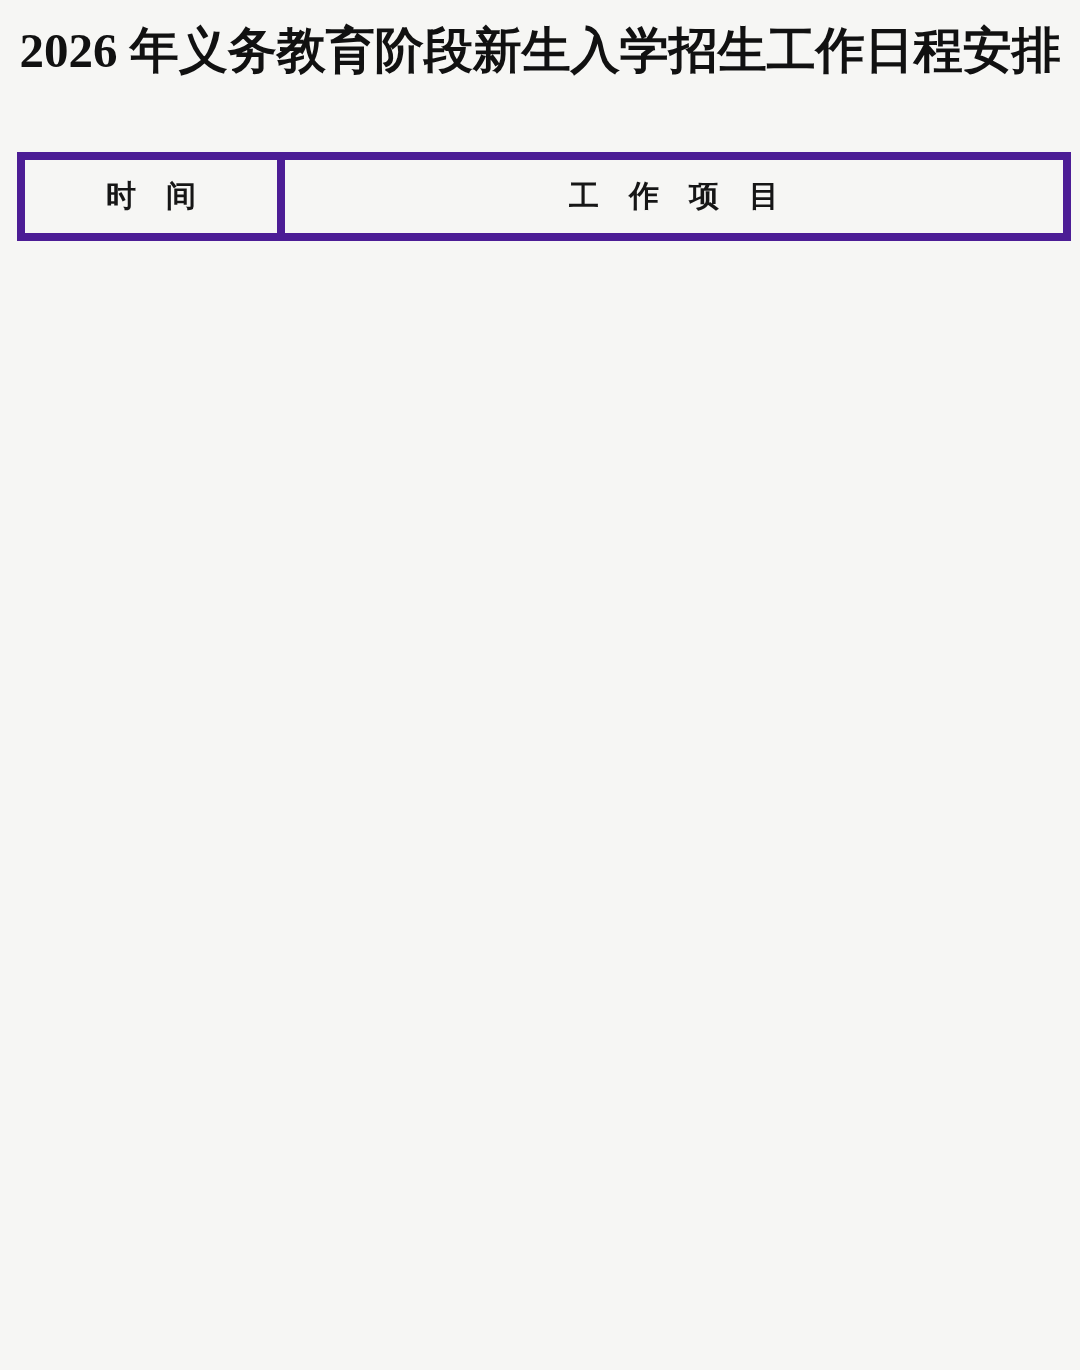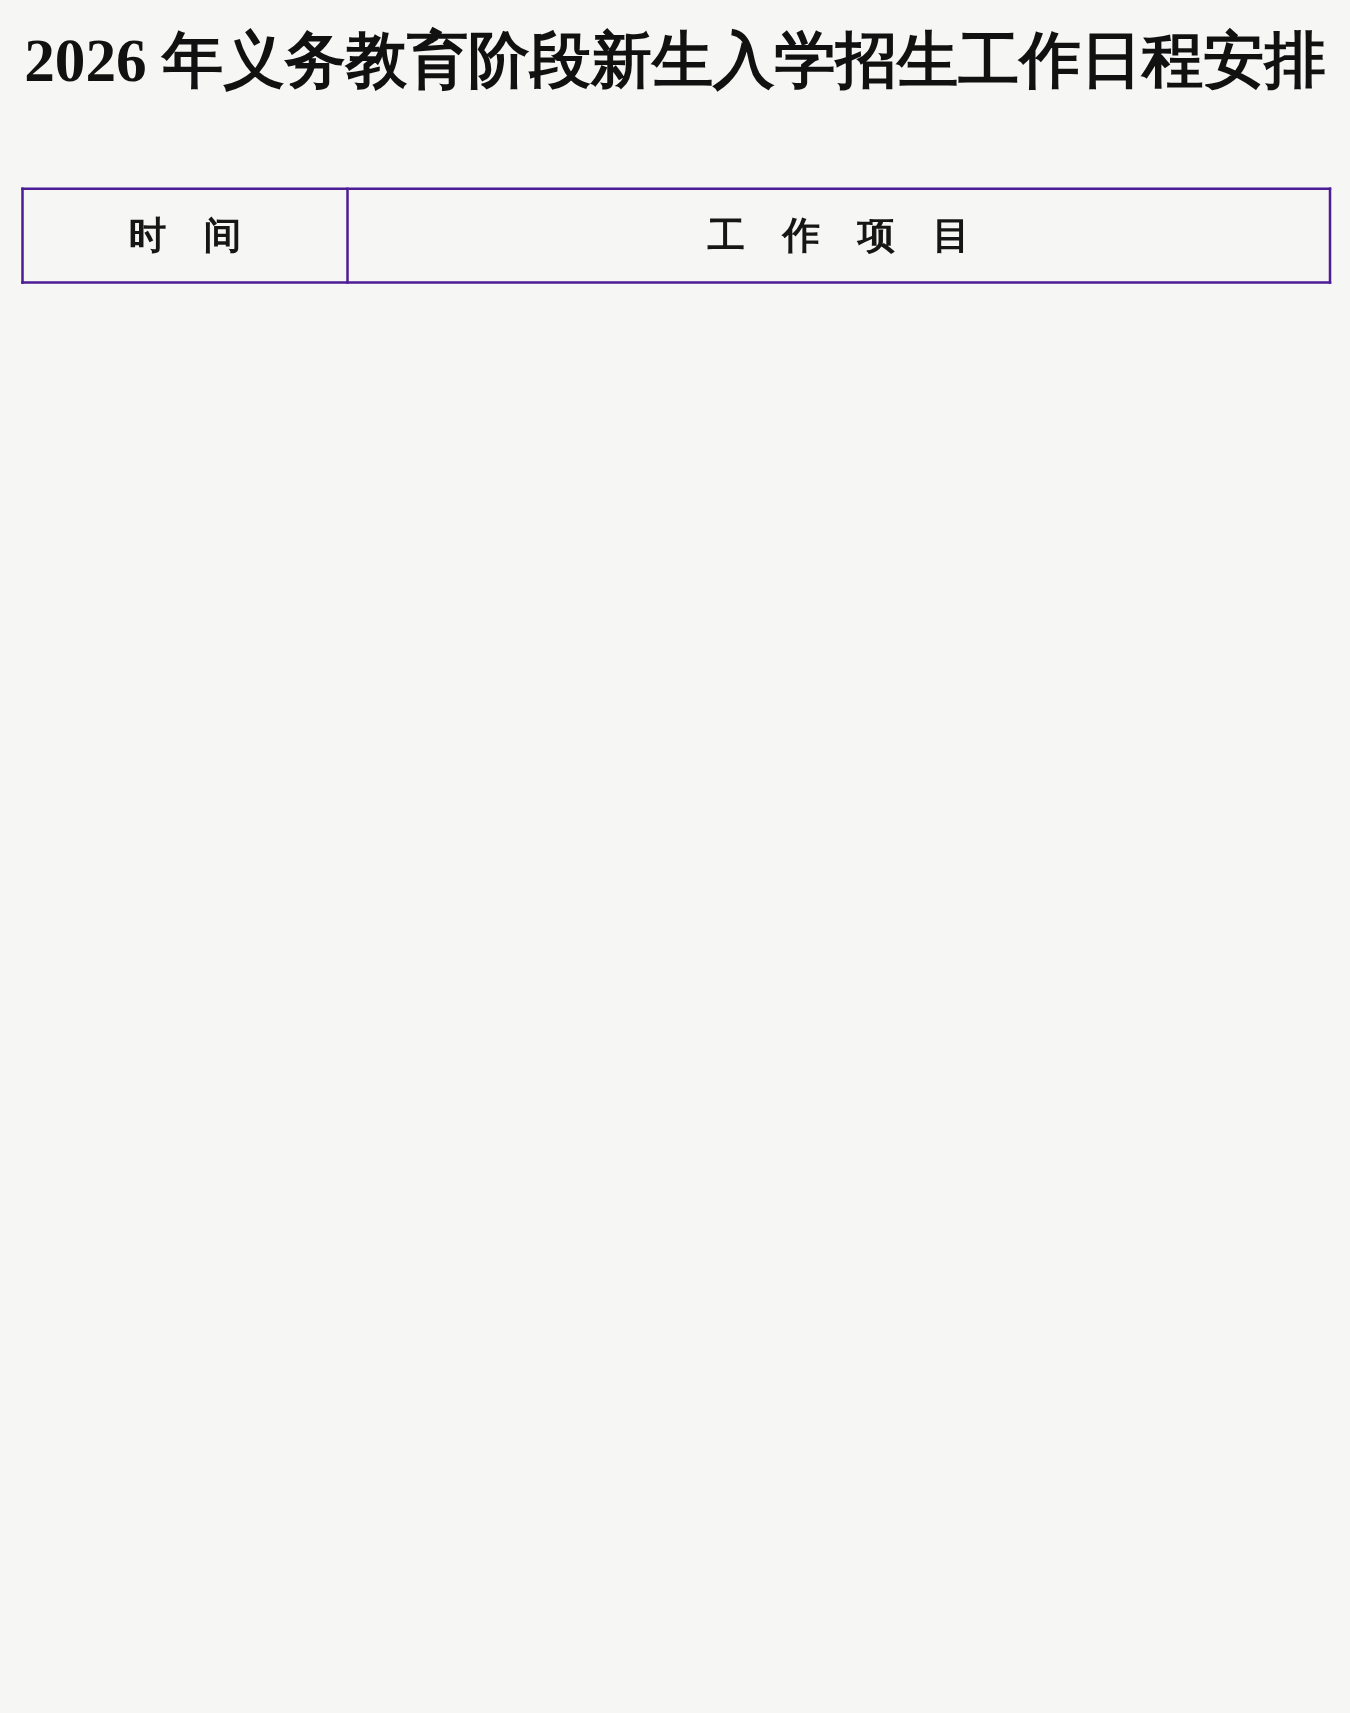--- a/index.html
+++ b/index.html
@@ -6,42 +6,42 @@
     margin: 0;
     padding: 0;
     width: 1080px;
     height: 1370px;
     background: #f6f6f4;
     overflow: hidden;
     font-family: "Liberation Serif", "DejaVu Serif", serif;
     color: #1f1f1f;
   }
   .doc-title {
-    margin: 16px;
-    padding-top: 4px;
+    margin: 0;
+    padding-top: 22px;
     text-align: center;
     font-size: 49px;
     line-height: 58px;
     font-weight: bold;
     color: #111;
     letter-spacing: 0px;
     white-space: nowrap;
   }
   table.schedule {
     margin: 72px 0 0 17px;
     width: 1046px;
     border-collapse: collapse;
     table-layout: fixed;
     background: transparent;
   }
   table.schedule col.c-time { width: 260px; }
   table.schedule col.c-task { width: 786px; }
   table.schedule th,
   table.schedule td {
-    border: 2px solid #4c1d95;
+    border: 8px solid #4c1d95;
     vertical-align: middle;
   }
   th.h-time, th.h-task {
     font-size: 30px;
     font-weight: bold;
     text-align: center;
     padding: 16px 0;
     color: #161616;
   }
 </style>

